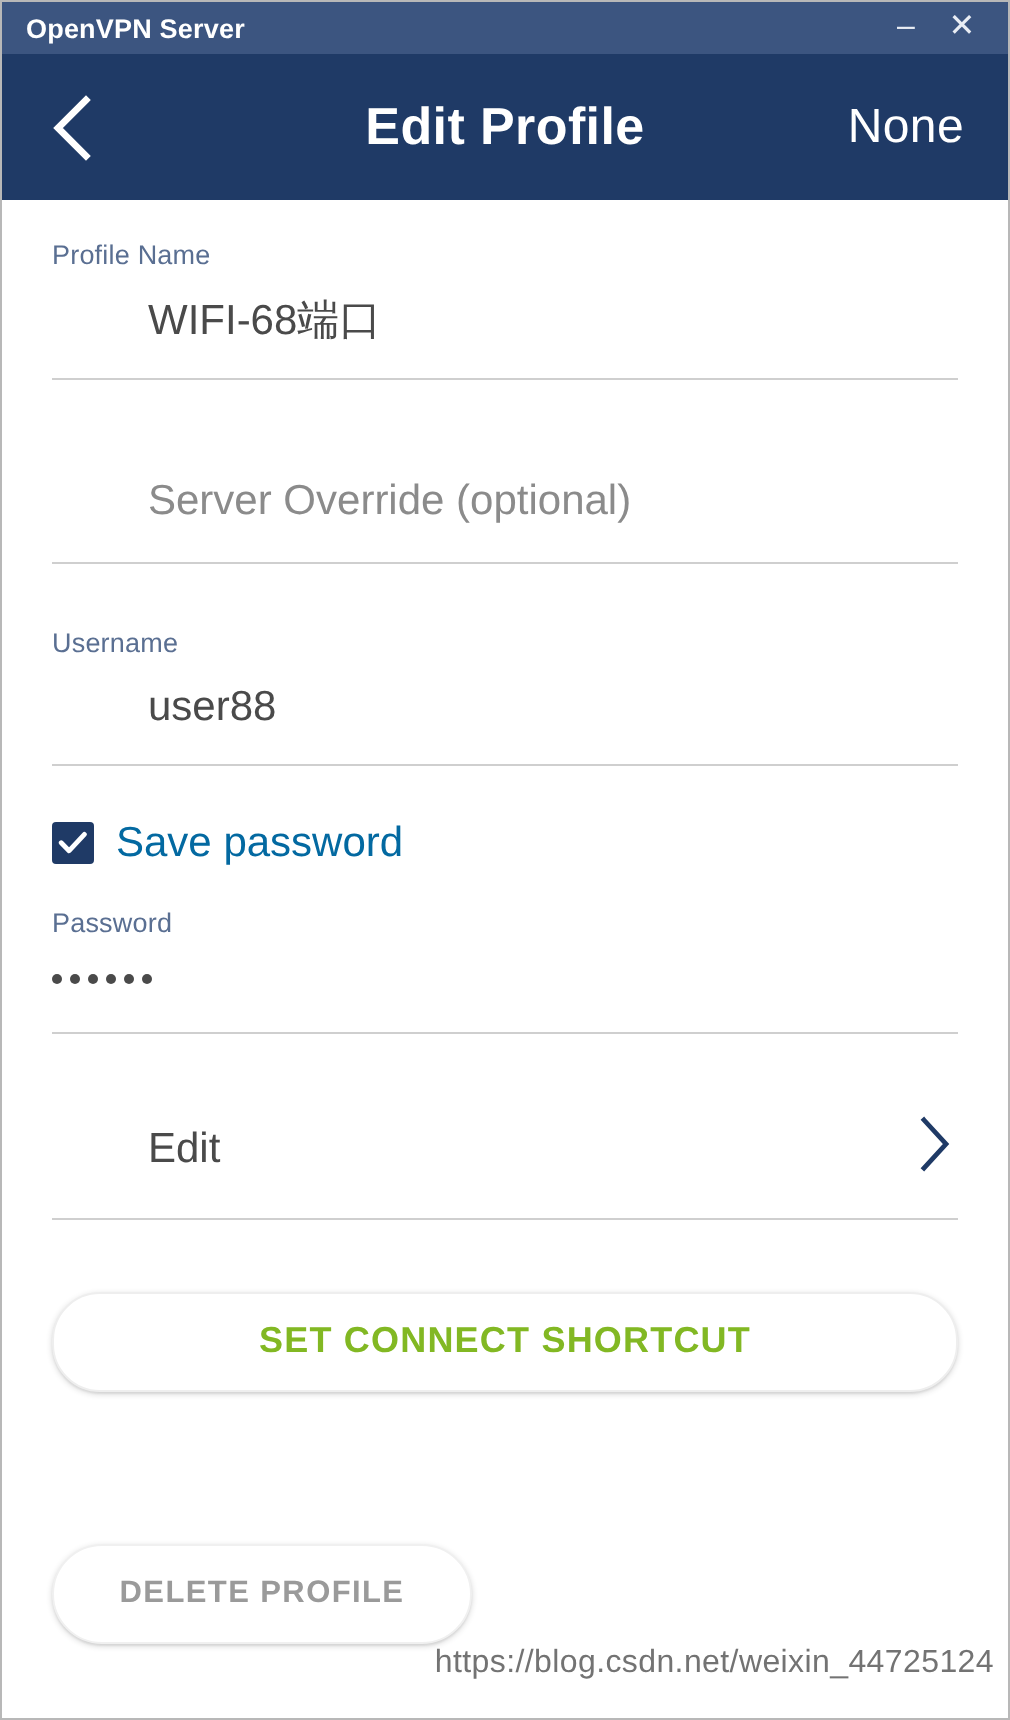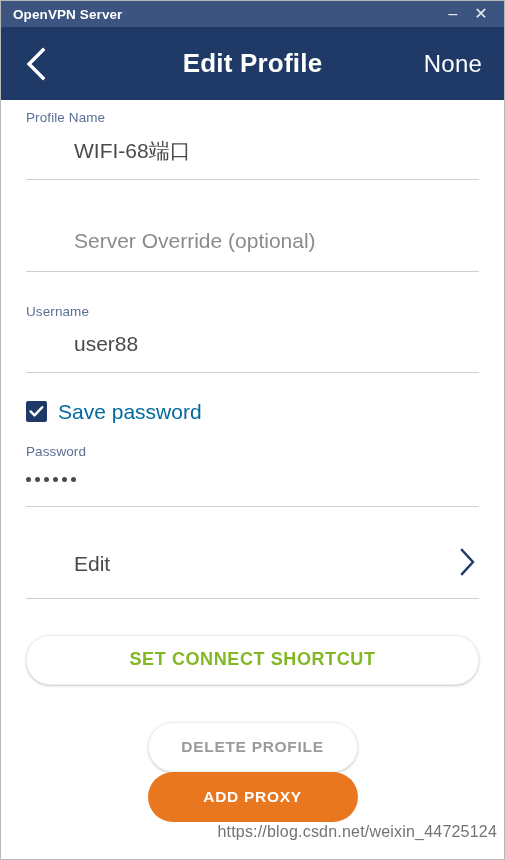--- a/index.html
+++ b/index.html
@@ -129,21 +129,21 @@
   .field-value.placeholder {
     color: #8b8b8b;
   }
   .field-underline {
     height: 1px;
     background: #cfcfcf;
     width: 100%;
   }
 
   
-  .field-profile { padding-top: 11px; }
+  .field-profile { padding-top: 21px; }
   .field-profile .field-value { margin-top: 15px; }
   .field-profile .field-underline { margin-top: 18px; }
 
   
   .field-server { padding-top: 50px; }
   .field-server .field-underline { margin-top: 20px; }
 
   
   .field-username { padding-top: 33px; }
   .field-username .field-value { margin-top: 15px; }
@@ -227,21 +227,20 @@
 
   
   .bottom-row {
     position: absolute;
     left: 25px;
     right: 25px;
     bottom: 37px;
     display: flex;
     align-items: center;
     justify-content: space-between;
-    flex-direction: column;
   }
   .btn-delete {
     width: 210px;
     height: 50px;
     border-radius: 25px;
     background: #ffffff;
     border: 1px solid #f0f0f0;
     box-shadow: 0 1px 3px rgba(0,0,0,0.16), 0 1px 1px rgba(0,0,0,0.06);
     display: flex;
     align-items: center;
@@ -360,21 +359,18 @@
     </div>
 
     <div class="pill-shortcut">
       <span class="pill-shortcut-label">SET CONNECT SHORTCUT</span>
     </div>
 
     <div class="bottom-row">
       <div class="btn-delete">
         <span class="btn-delete-label">DELETE PROFILE</span>
       </div>
-      <div class="btn-proxy">
-        <span class="btn-proxy-label">ADD PROXY</span>
-      </div>
     </div>
 
     <div class="watermark">https://blog.csdn.net/weixin_44725124</div>
   </div>
 
 </div>
 
 </body></html>

